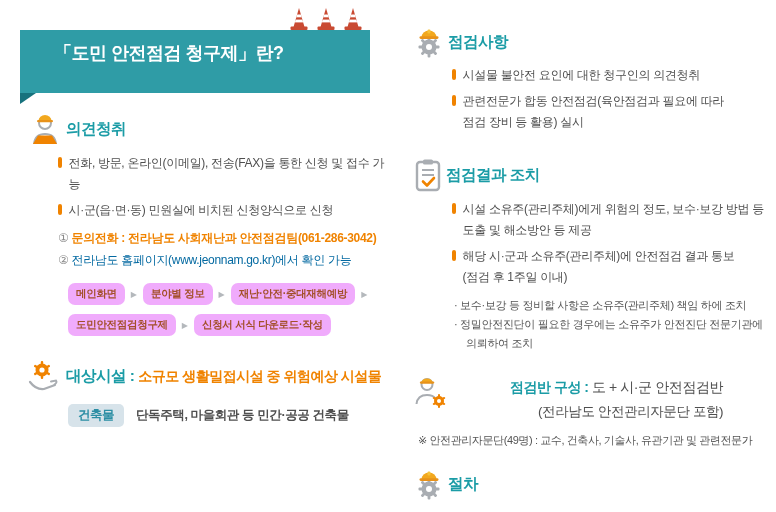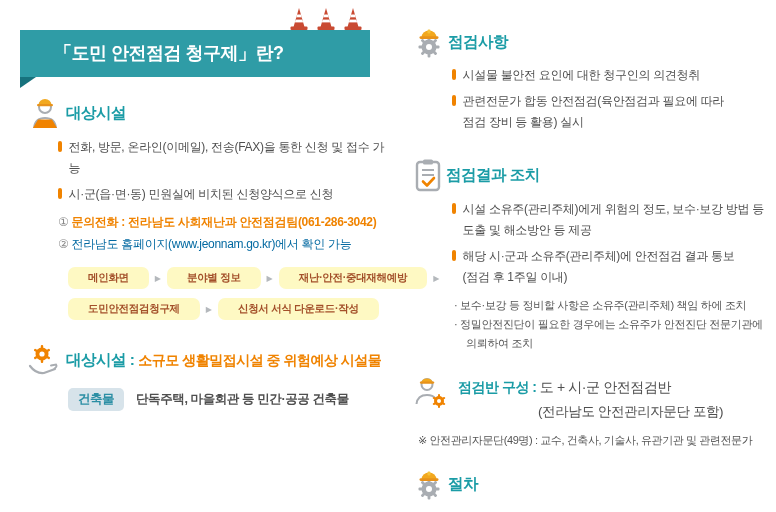--- a/index.html
+++ b/index.html
@@ -11,21 +11,21 @@
   .page{position:relative;width:776px;height:512px;display:flex;}
   .col{position:relative;}
   .col-left{width:392px;padding-left:20px;box-sizing:border-box;}
   .col-right{width:384px;padding-left:14px;box-sizing:border-box;}
 
   
   .banner-wrap{position:relative;margin-top:30px;width:350px;}
   .cones{position:absolute;top:-24px;right:6px;width:76px;height:26px;}
   .banner{
     position:relative;background:#2f9ca6;color:#ffffff;font-weight:bold;
-    font-size:18px;letter-spacing:-0.5px;height:47px;line-height:47px;
+    font-size:18px;letter-spacing:-0.5px;height:63px;line-height:47px;
     padding-left:34px;box-sizing:border-box;
   }
   .banner-fold{
     position:absolute;left:0;top:100%;width:0;height:0;
     border-left:16px solid #17727d;border-bottom:11px solid transparent;
   }
 
   
   .intro{margin:16px 0 0 28px;font-size:13.5px;line-height:23px;color:#4f4f4f;letter-spacing:-0.4px;}
   .intro .line{display:block;white-space:nowrap;}
@@ -45,22 +45,22 @@
 
   .notes{margin:6px 0 0 38px;font-size:12px;letter-spacing:-0.3px;line-height:22px;}
   .note-num{color:#8a8a8a;margin-right:3px;}
   .note-orange{color:#f08300;font-weight:bold;}
   .note-plain{color:#0369a1;}
 
   
   .chip-rows{margin:12px 0 0 48px;}
   .chip-row{display:flex;align-items:center;gap:6px;margin-top:9px;}
   .chip{
-    background:#fef9c3;color:#a3502a;font-weight:bold;font-size:10.5px;
-    letter-spacing:-0.3px;padding:4px 20px;border-radius:7px;white-space:nowrap;
+    background:#f0abfc;color:#a3502a;font-weight:bold;font-size:10.5px;
+    letter-spacing:-0.3px;padding:4px 8px;border-radius:7px;white-space:nowrap;
   }
   .chip-arrow{color:#b4b8bc;font-size:8px;}
 
   
   .tag-rows{margin:10px 0 0 48px;}
   .tag-row{display:flex;align-items:center;gap:12px;margin-top:9px;}
   .tag{background:#d7e3ea;color:#2b8ea4;font-weight:bold;font-size:12.5px;
        letter-spacing:-0.5px;padding:3px 10px;border-radius:5px;white-space:nowrap;}
   .tag-text{font-size:12.5px;font-weight:bold;color:#4f4f4f;letter-spacing:-0.4px;white-space:nowrap;}
 
@@ -71,21 +71,21 @@
   
   .team-block{display:flex;align-items:flex-start;gap:10px;margin-left:6px;}
   .team-lines{padding-top:6px;}
   .team-l1{white-space:nowrap;font-size:14px;}
   .team-l1 .t{color:#1b9ca6;font-weight:bold;letter-spacing:-0.5px;}
   .team-l1 .r{color:#4f4f4f;letter-spacing:-0.4px;}
   .team-l2{font-size:13.5px;color:#4f4f4f;letter-spacing:-0.4px;padding-left:80px;margin-top:6px;white-space:nowrap;}
   .team-note{margin:12px 0 0 12px;font-size:11px;color:#555;letter-spacing:-0.4px;white-space:nowrap;}
 
   .mt26{margin-top:26px;} .mt24{margin-top:24px;} .mt22{margin-top:22px;}
-  .mt20{margin-top:20px;} .mt18{margin-top:18px;}
+  .mt20{margin-top:20px;text-align:right;} .mt18{margin-top:18px;}
   svg{display:block;}
 </style>
 </head>
 <body>
 
 <svg width="0" height="0" style="position:absolute">
   <defs>
     <g id="cone">
       <clipPath id="cone-clip">
           <path d="M11,2 L16.5,21 H5.5 Z"></path>
@@ -137,21 +137,21 @@
     <div class="sec-head mt18">
       <span>
         <svg width="38" height="36" viewBox="0 0 38 36">
           <circle cx="19" cy="12" r="6" fill="#ffffff" stroke="#a9adb2" stroke-width="2"></circle>
           <path d="M12.5,10 a6.5,6 0 0 1 13,0 z" fill="#f2a81e"></path>
           <rect x="11" y="8.9" width="16" height="2.4" rx="1.2" fill="#e8921a"></rect>
           <path d="M8,33 q1,-10 11,-10 q10,0 11,10" fill="#ffffff" stroke="#a9adb2" stroke-width="2"></path>
           <path d="M7,33 L12,24.5 H26 L31,33 Z" fill="#f08300"></path>
         </svg>
       </span>
-      <span class="sec-title">대상시설</span>
+      <span class="sec-title">의견청취</span>
     </div>
     <div class="bullets">
       <div class="b-row">
           <span class="b-bar"></span>
           <span class="b-text">전화, 방문, 온라인(이메일), 전송(FAX)을 통한 신청 및 접수 가능</span>
         </div>
       <div class="b-row">
           <span class="b-bar"></span>
           <span class="b-text">시·군(읍·면·동) 민원실에 비치된 신청양식으로 신청</span>
         </div>

